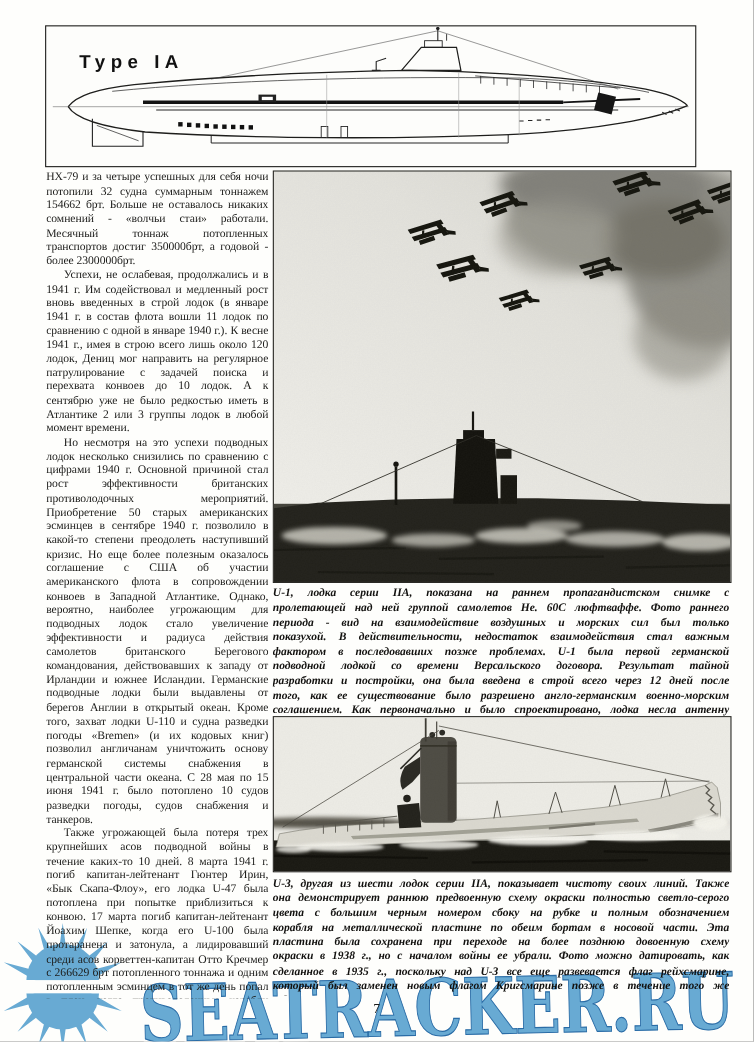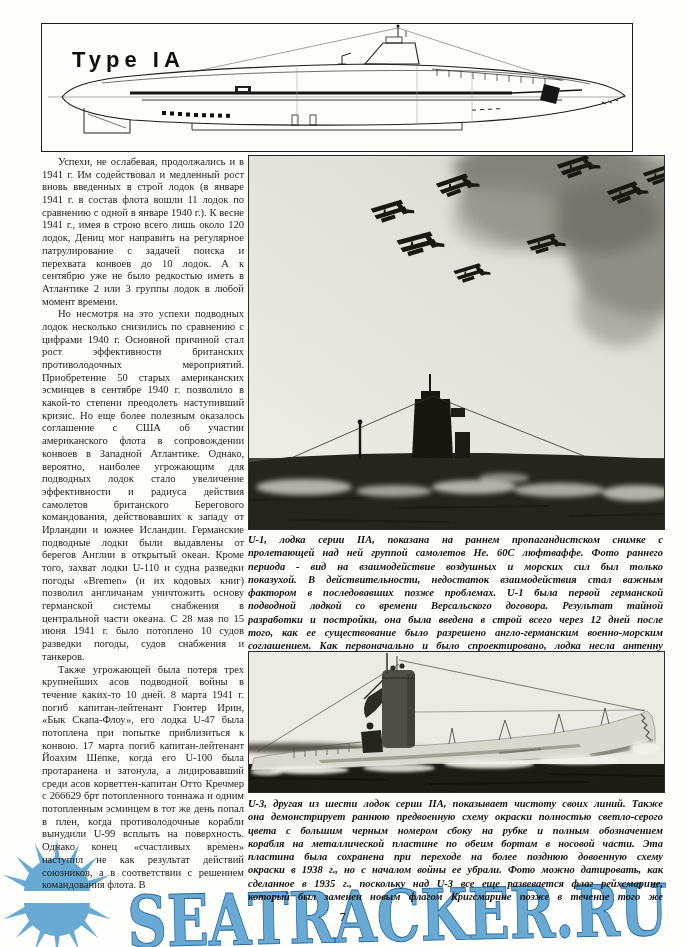--- a/index.html
+++ b/index.html
@@ -11,21 +11,21 @@
   
   .watermark{position:absolute;left:0;top:837px;width:685px;height:110px;z-index:1;}
   
   .type-box{
     position:absolute;left:41px;top:23px;width:590px;height:127px;z-index:2;
     border:1.5px solid #1d1d1b;background:#fdfdfb;
   }
   .type-label{
     position:absolute;left:30px;top:23px;
     font-family:"Liberation Sans",sans-serif;font-weight:bold;
-    font-size:22px;letter-spacing:5px;color:#111;
+    font-size:17px;letter-spacing:5px;color:#111;
   }
   .type-box svg{position:absolute;left:0;top:0;}
   
   .col-left{
     position:absolute;left:42px;top:156px;width:202px;height:752px;z-index:2;
     font-size:10.6px;line-height:12.68px;text-align:justify;
     letter-spacing:-0.05px;overflow:hidden;
   }
   .col-left p{margin:0;}
   .col-left p.ind{text-indent:16px;font-family:Liberation Serif, serif;}
@@ -138,20 +138,21 @@
       <line x1="255" y1="44" x2="255" y2="101" stroke="#999" stroke-width="0.5"></line>
       <line x1="375" y1="42" x2="375" y2="101" stroke="#999" stroke-width="0.5"></line>
       <line x1="430" y1="46" x2="430" y2="99" stroke="#999" stroke-width="0.5"></line>
 
       <path d="M560,78 L564,80 M566,77 L570,79 M572,75 L576,77" stroke="#222" stroke-width="1" fill="none"></path>
     </svg>
     <div class="type-label">Type IA</div>
   </div>
 
   <div class="col-left">
+    <p>НХ-79 и за четыре успешных для себя ночи потопили 32 судна суммарным тоннажем 154662 брт. Больше не оставалось никаких сомнений - «волчьи стаи» работали. Месячный тоннаж потопленных транспортов достиг 350000брт, а годовой - более 2300000брт.</p>
     <p class="ind">Успехи, не ослабевая, продолжались и в 1941 г. Им содействовал и медленный рост вновь введенных в строй лодок (в январе 1941 г. в состав флота вошли 11 лодок по сравнению с одной в январе 1940 г.). К весне 1941 г., имея в строю всего лишь около 120 лодок, Дениц мог направить на регулярное патрулирование с задачей поиска и перехвата конвоев до 10 лодок. А к сентябрю уже не было редкостью иметь в Атлантике 2 или 3 группы лодок в любой момент времени.</p>
     <p class="ind">Но несмотря на это успехи подводных лодок несколько снизились по сравнению с цифрами 1940 г. Основной причиной стал рост эффективности британских противолодочных мероприятий. Приобретение 50 старых американских эсминцев в сентябре 1940 г. позволило в какой-то степени преодолеть наступивший кризис. Но еще более полезным оказалось соглашение с США об участии американского флота в сопровождении конвоев в Западной Атлантике. Однако, вероятно, наиболее угрожающим для подводных лодок стало увеличение эффективности и радиуса действия самолетов британского Берегового командования, действовавших к западу от Ирландии и южнее Исландии. Германские подводные лодки были выдавлены от берегов Англии в открытый океан. Кроме того, захват лодки U-110 и судна разведки погоды «Bremen» (и их кодовых книг) позволил англичанам уничтожить основу германской системы снабжения в центральной части океана. С 28 мая по 15 июня 1941 г. было потоплено 10 судов разведки погоды, судов снабжения и танкеров.</p>
     <p class="ind">Также угрожающей была потеря трех крупнейших асов подводной войны в течение каких-то 10 дней. 8 марта 1941 г. погиб капитан-лейтенант Гюнтер Ирин, «Бык Скапа-Флоу», его лодка U-47 была потоплена при попытке приблизиться к конвою. 17 марта погиб капитан-лейтенант Йоахим Шепке, когда его U-100 была протаранена и затонула, а лидировавший среди асов корветтен-капитан Отто Кречмер с 266629 брт потопленного тоннажа и одним потопленным эсминцем в тот же день попал в плен, когда противолодочные корабли вынудили U-99 всплыть на поверхность. Однако конец «счастливых времен» наступил не как результат действий союзников, а в соответствии с решением командования флота. В</p>
   </div>
 
   <div class="photo photo1">
     <svg width="415" height="373" viewBox="0 0 415 373" xmlns="http://www.w3.org/2000/svg">
       <defs>
         <linearGradient id="sky1" x1="0" y1="1" x2="1" y2="0">
           <stop offset="0" stop-color="#efeee9"></stop>

